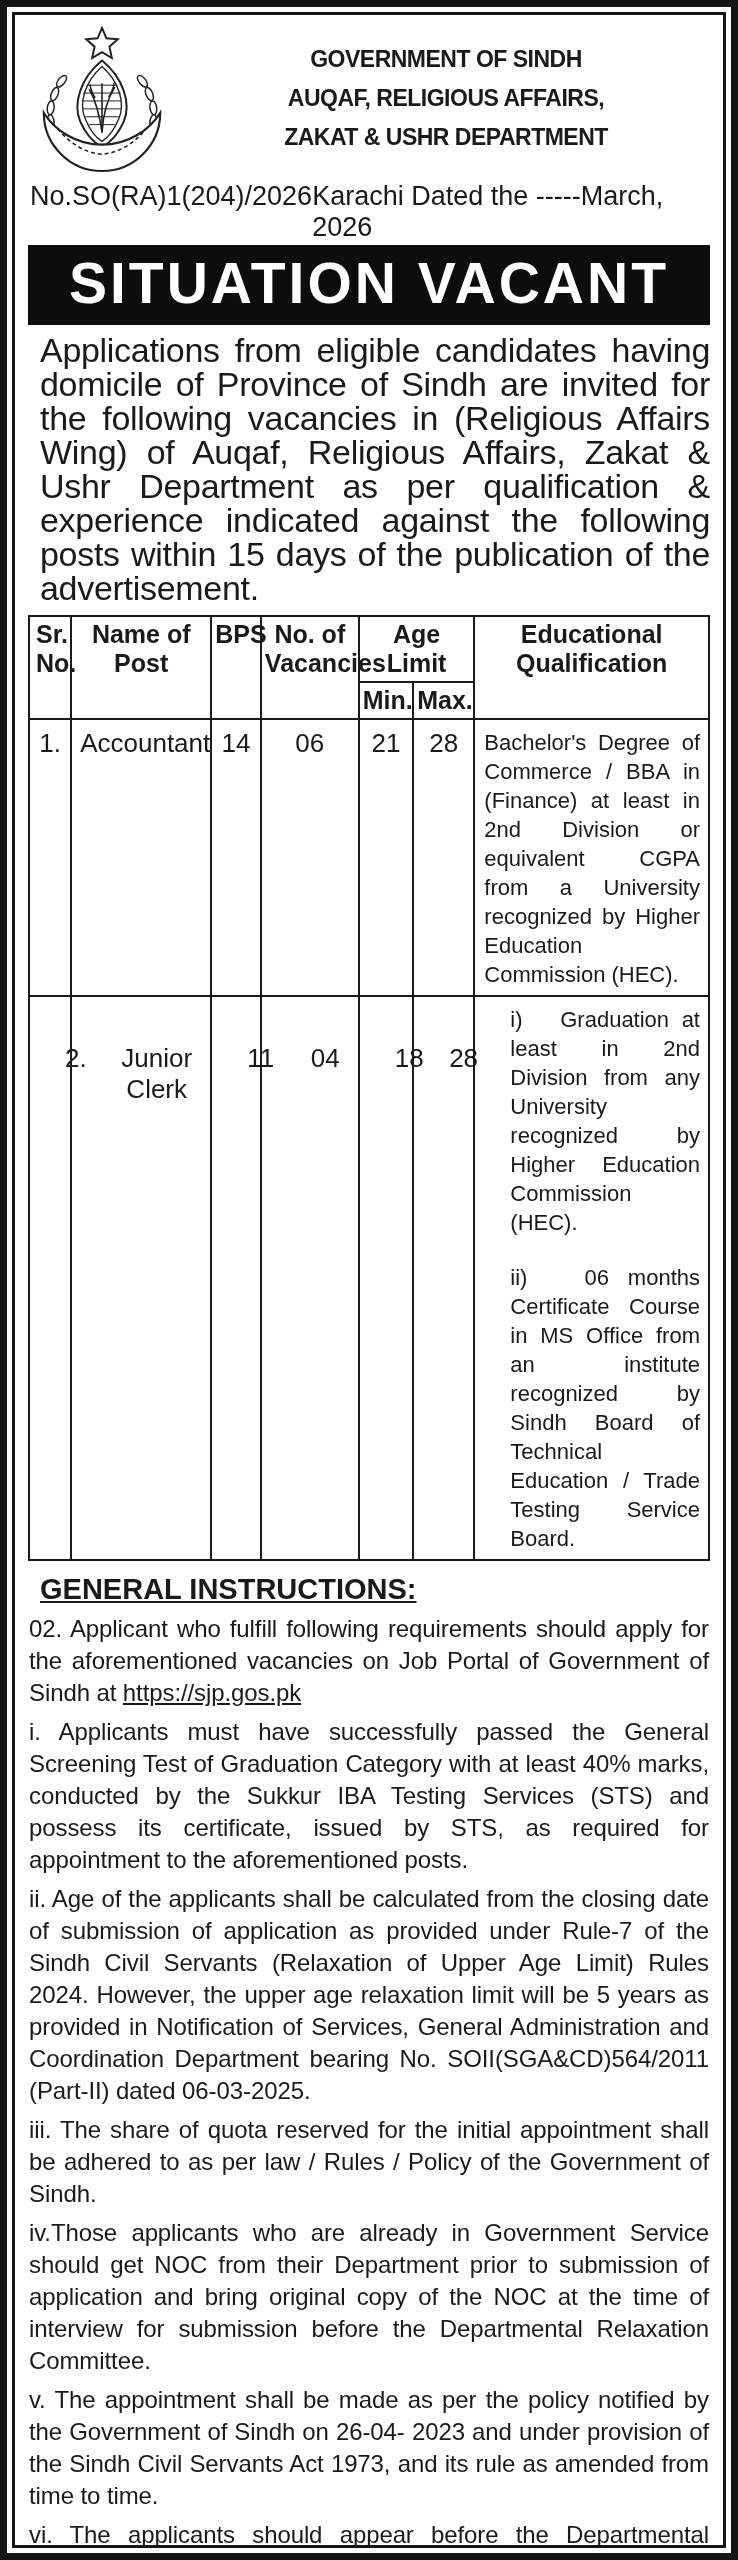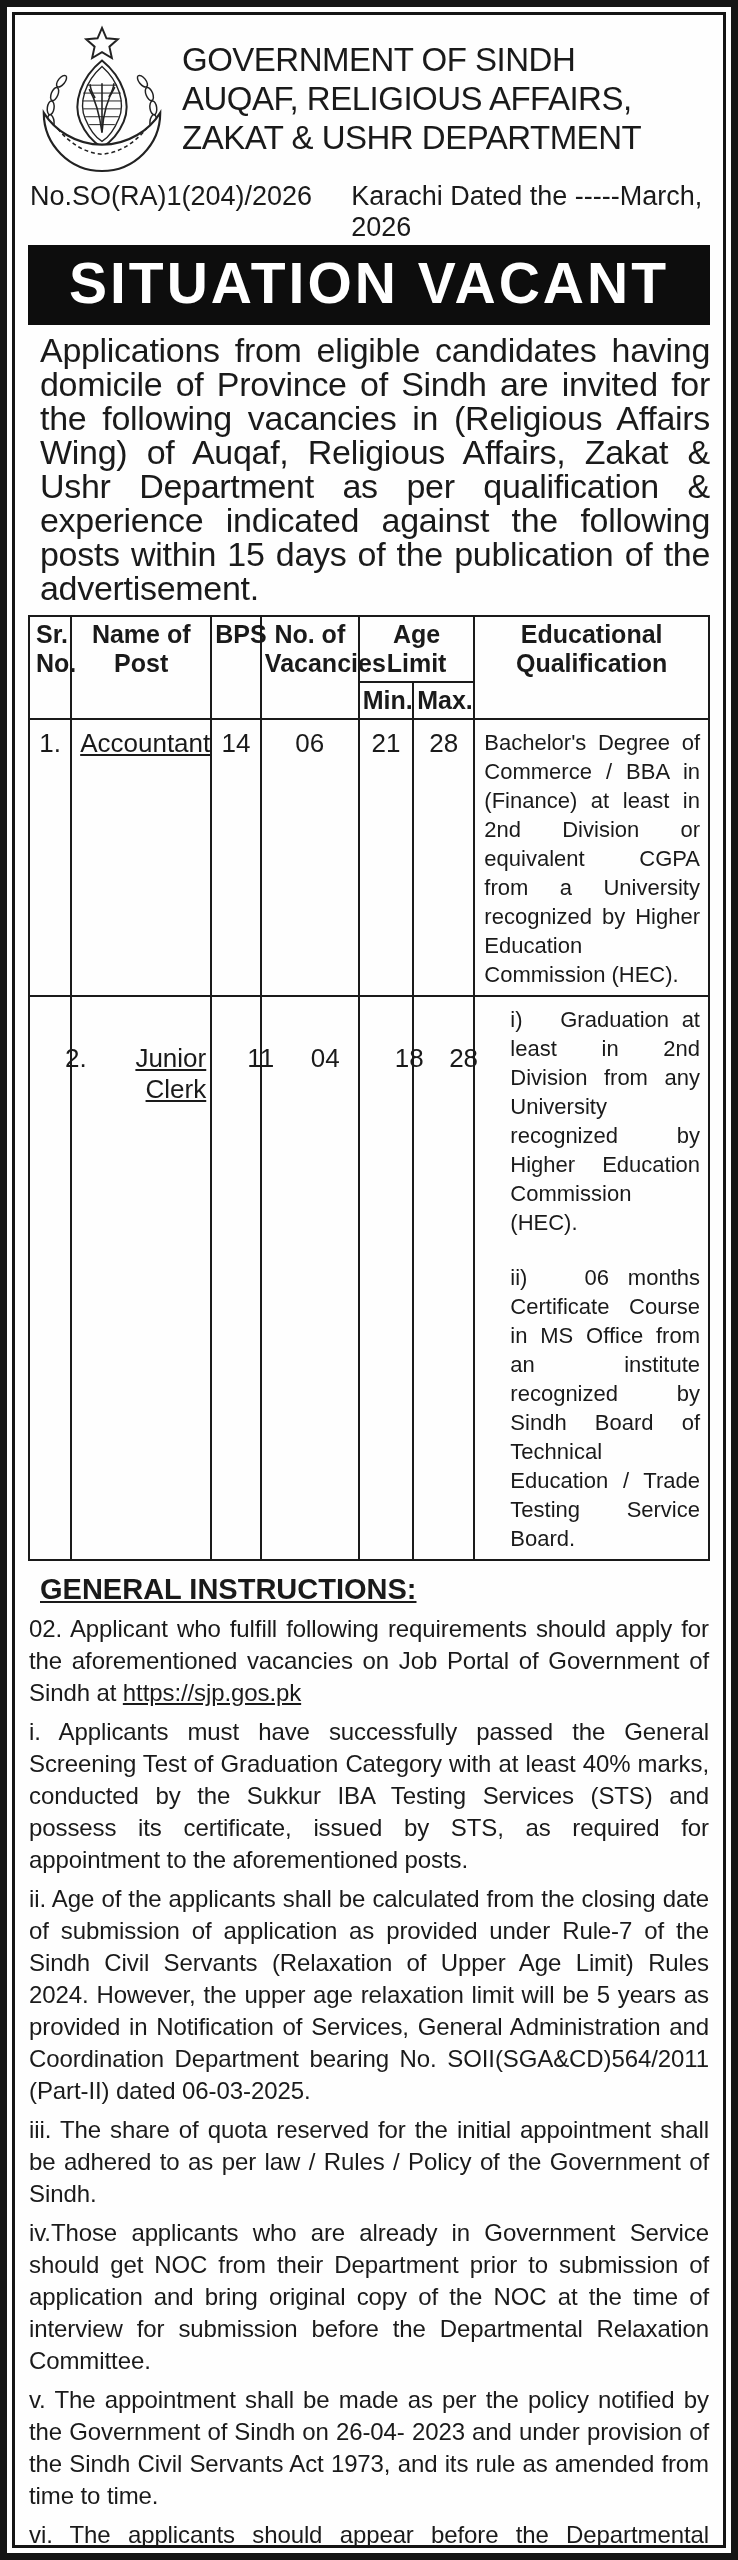--- a/index.html
+++ b/index.html
@@ -3,38 +3,38 @@
 <meta charset="utf-8">
 <style>
   html,body{margin:0;padding:0;background:#ffffff;}
   body{width:738px;height:2560px;font-family:"Liberation Sans",sans-serif;color:#1a1a1a;}
   .page{box-sizing:border-box;width:738px;height:2560px;border:7px solid #141414;padding:5px;background:#fefefe;}
   .frame{box-sizing:border-box;height:100%;border:3px solid #141414;padding:4px 13px 0 13px;overflow:hidden;}
 
   
   .hdr{display:flex;align-items:center;gap:6px;margin-top:4px;}
   .emblem{width:148px;height:150px;flex:0 0 auto;}
-  .titles{flex:1;font-weight:normal;font-size:33px;line-height:39px;letter-spacing:-.5px;}
+  .titles{flex:1;text-align:center;font-weight:bold;font-size:23px;line-height:39px;letter-spacing:-.5px;}
 
   
-  .refline{display:flex;justify-content:space-between;font-size:27px;margin-top:8px;padding:0 2px;gap:39px;}
+  .refline{display:flex;justify-content:space-between;font-size:27px;margin-top:8px;padding:0 2px;}
 
   
   .banner{background:#0d0d0d;color:#fff;text-align:center;font-weight:bold;font-size:57px;letter-spacing:3px;padding:5px 0 9px 0;margin-top:2px;}
 
   
   .intro{font-size:34px;line-height:34px;text-align:justify;margin:8px 0 0 12px;letter-spacing:-.3px;}
 
   
   table{width:100%;border-collapse:collapse;margin-top:10px;table-layout:fixed;}
   th,td{border:2.5px solid #1a1a1a;vertical-align:top;}
   th{font-size:25px;line-height:29px;font-weight:bold;padding:3px 3px;}
   th.lft{text-align:left;padding-left:6px;}
   td{font-size:26px;padding:8px 4px 4px 4px;text-align:center;}
-  td.post{text-align:right;padding-left:8px;text-decoration:underline;}
+  td.post{text-align:center;padding-left:8px;}
   td.qual{font-size:22px;line-height:29px;text-align:justify;padding:8px 8px 6px 9px;}
   tr.r1 td{height:228px;}
   tr.r2 td{height:350px;padding-left:35px;}
   tr.r2 td.low{padding-top:46px;height:312px;}
   .qpara + .qpara{margin-top:26px;}
   col.c-sr{width:6.2%;}col.c-post{width:20.6%;}col.c-bps{width:7.3%;}col.c-vac{width:14.4%;}
   col.c-min{width:8%;}col.c-max{width:9%;}col.c-qual{width:34.5%;}
 
   
   .gi-head{font-size:29px;font-weight:bold;text-decoration:underline;margin:12px 0 2px 12px;}

